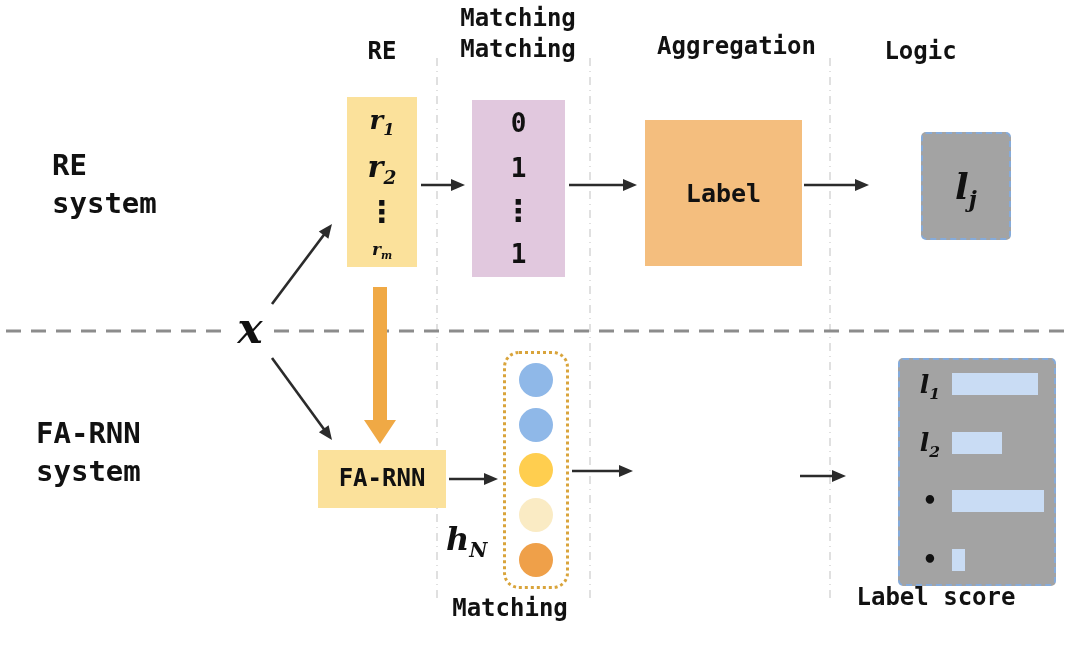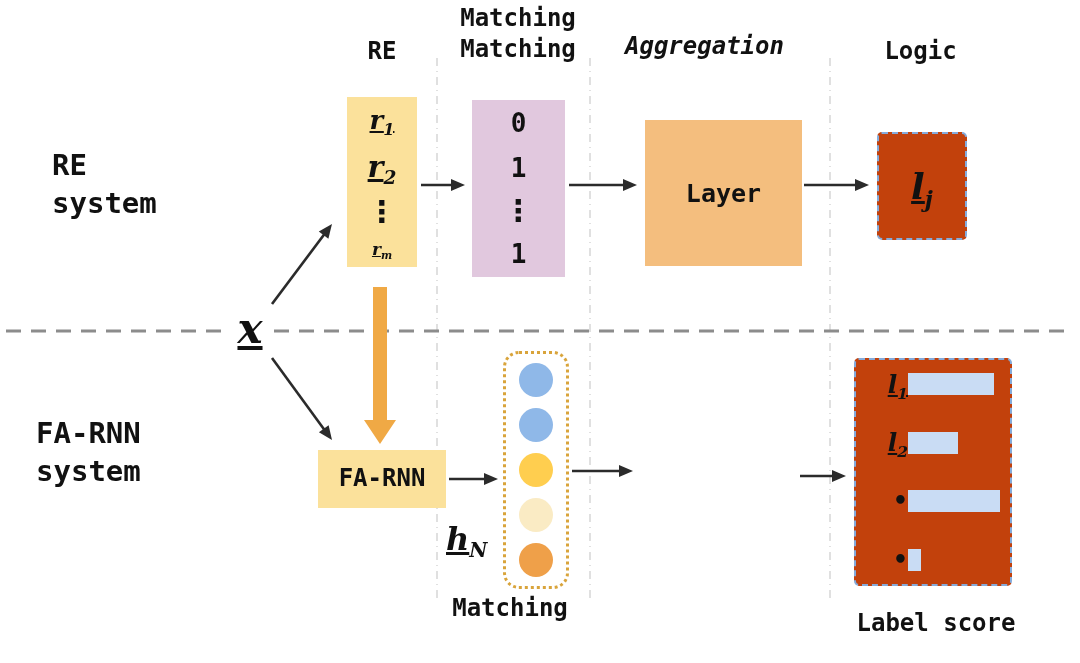--- a/index.html
+++ b/index.html
@@ -4,36 +4,36 @@
 <style>
   html,body{margin:0;padding:0;background:#ffffff;}
   #stage{
     position:relative;width:1080px;height:663px;background:#ffffff;
     font-family:"DejaVu Sans Mono",monospace;color:#111;overflow:hidden;
   }
   .abs{position:absolute;}
   .hdr{font-weight:bold;font-size:24px;text-align:center;line-height:1.3;}
   .syslabel{font-weight:bold;font-size:29px;line-height:1.3;}
   .caption{font-weight:bold;font-size:24px;text-align:center;line-height:1.35;}
-  .mathit{font-family:"DejaVu Serif",serif;font-style:italic;font-weight:600;text-decoration:underline;}
+  .mathit{font-family:"DejaVu Serif",serif;font-style:italic;font-weight:600;}
   .mathit sub{font-size:0.62em;line-height:0;font-weight:600;}
   .flexcenter{display:flex;align-items:center;justify-content:center;}
   .vstack{display:flex;flex-direction:column;align-items:center;justify-content:space-between;}
   .panel-yellow{background:var(--yellow-box);}
   .panel-pink{background:var(--pink-box);}
   .panel-orange{background:var(--orange-box);}
-  .dashedbox{border:2px dashed var(--dashed-border);border-radius:5px;background:#c2410c;}
+  .dashedbox{border:2px dashed var(--dashed-border);border-radius:5px;background:#a3a3a3;margin-left:44px;}
   .circlebox{border:3px dotted var(--circle-border);border-radius:16px;background:#fff;}
   .circle{width:34px;height:34px;border-radius:50%;}
   .vdots{font-weight:bold;font-size:30px;line-height:0.9;font-family:"DejaVu Sans",sans-serif;}
   .monoval{font-size:26px;font-weight:bold;}
   .boxlabel{font-size:25px;font-weight:bold;text-align:center;line-height:1.4;}
   .score-rows{display:flex;flex-direction:column;justify-content:space-between;height:100%;box-sizing:border-box;padding:9px 8px;}
   .score-row{display:flex;align-items:center;height:30px;}
-  .score-label{width:44px;text-align:right;font-size:25px;}
+  .score-label{width:44px;text-align:center;font-size:25px;}
   .score-label.dot{font-size:24px;font-weight:bold;font-family:"DejaVu Sans",sans-serif;}
   .score-bar{height:22px;background:var(--bar-fill);}
   svg.layer{position:absolute;left:0;top:0;}
   .arrow-line{stroke:var(--arrow);stroke-width:2.6;fill:none;}
   .arrow-head{fill:var(--arrow);stroke:none;}
   .divider{stroke:var(--divider);stroke-width:3;}
   .sep{stroke:var(--separator);stroke-width:1.6;}
   .thick{fill:var(--thick-arrow);}
 </style>
 </head>
@@ -96,21 +96,21 @@
     </g>
   </svg>
 
   <div class="abs hdr" style="left:332px;top:36px;width:100px;">
     <div>RE</div>
   </div>
   <div class="abs hdr" style="left:443px;top:3px;width:150px;">
     <div>Matching</div>
     <div>Matching</div>
   </div>
-  <div class="abs hdr" style="left:612px;top:31px;width:185px;font-style:italic;">
+  <div class="abs hdr" style="left:644px;top:31px;width:185px;">
     <div>Aggregation</div>
   </div>
   <div class="abs hdr" style="left:868px;top:36px;width:105px;">
     <div>Logic</div>
   </div>
 
   <div class="abs syslabel" style="left:52px;top:147px;">
     <div>RE</div>
     <div>system</div>
   </div>
@@ -131,21 +131,21 @@
   </div>
 
   <div class="abs panel-pink vstack" style="left:472px;top:100px;width:93px;height:177px;padding:8px 0;box-sizing:border-box;">
     <span class="monoval">0</span>
     <span class="monoval">1</span>
     <span class="vdots">⋮</span>
     <span class="monoval">1</span>
   </div>
 
   <div class="abs panel-orange flexcenter" style="left:645px;top:120px;width:157px;height:146px;">
-    <span class="boxlabel">Layer</span>
+    <span class="boxlabel">Label</span>
   </div>
 
   <div class="abs dashedbox flexcenter" style="left:877px;top:132px;width:90px;height:108px;box-sizing:border-box;">
     <span class="mathit" style="font-size:36px;"><span>l</span><sub>j</sub></span>
   </div>
 
   <div class="abs panel-yellow flexcenter" style="left:318px;top:450px;width:128px;height:58px;">
     <span class="boxlabel" style="font-size:24px;">FA-RNN</span>
   </div>
 
@@ -179,17 +179,17 @@
       <div class="score-row">
         <span class="score-label dot">•</span>
         <span class="score-bar" style="width: 13px;"></span>
       </div>
     </div>
   </div>
 
   <div class="abs caption" style="left:415px;top:592px;width:190px;">
     <div>Matching</div>
   </div>
-  <div class="abs caption" style="left:846px;top:607px;width:180px;">
+  <div class="abs caption" style="left:846px;top:581px;width:180px;">
     <div>Label score</div>
   </div>
 
 </div>
 
 </body></html>

